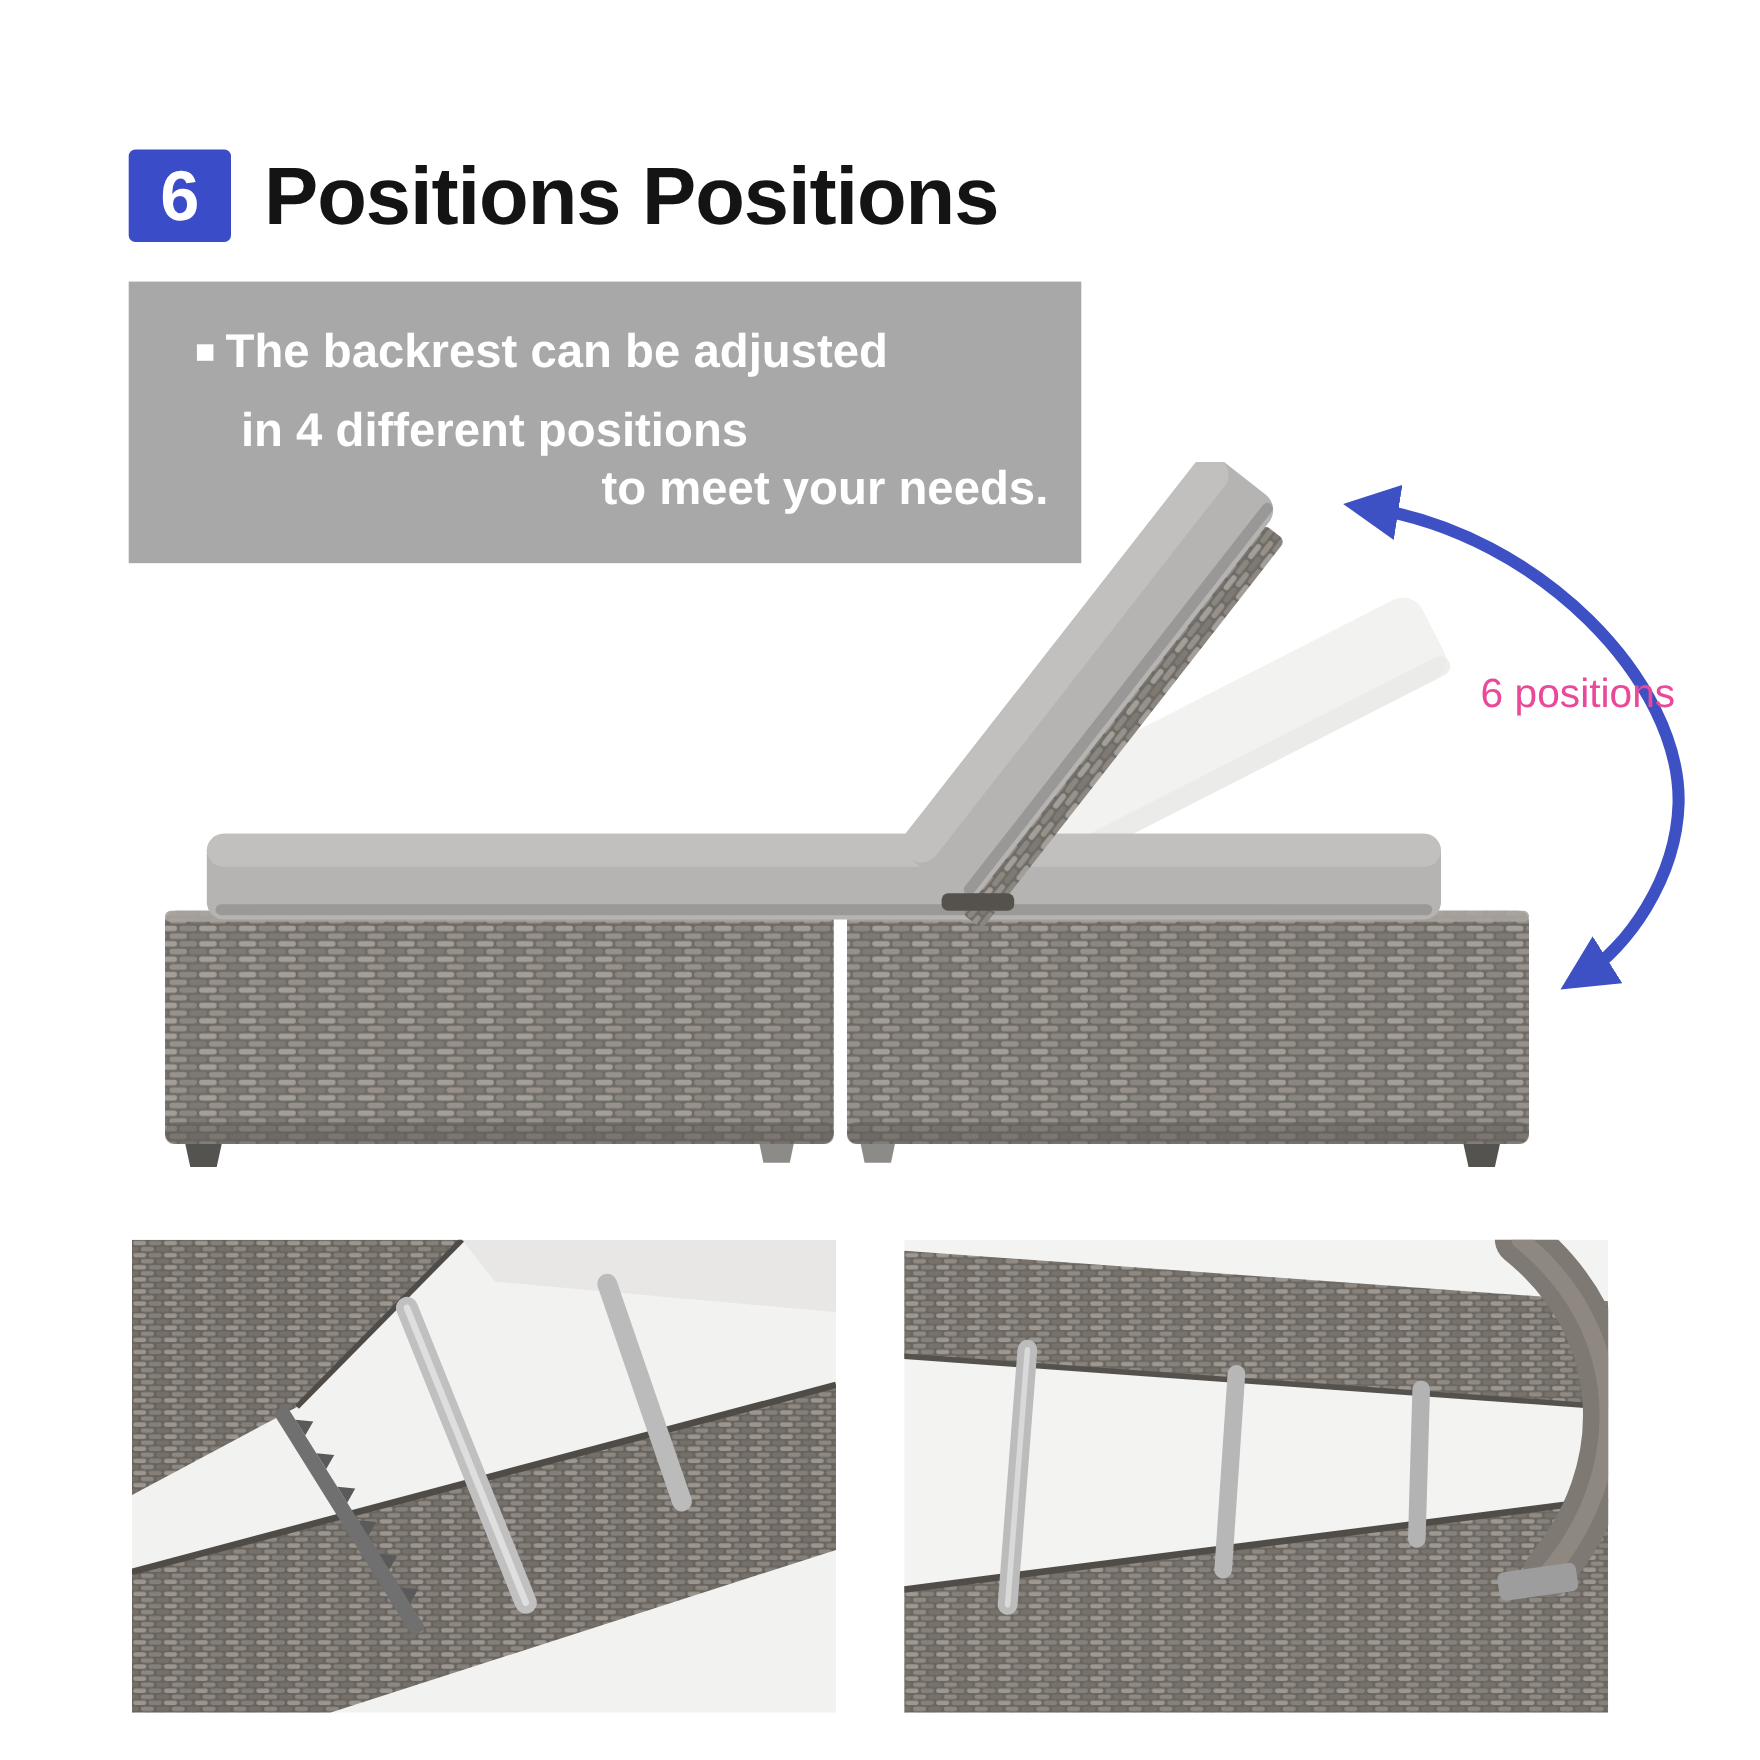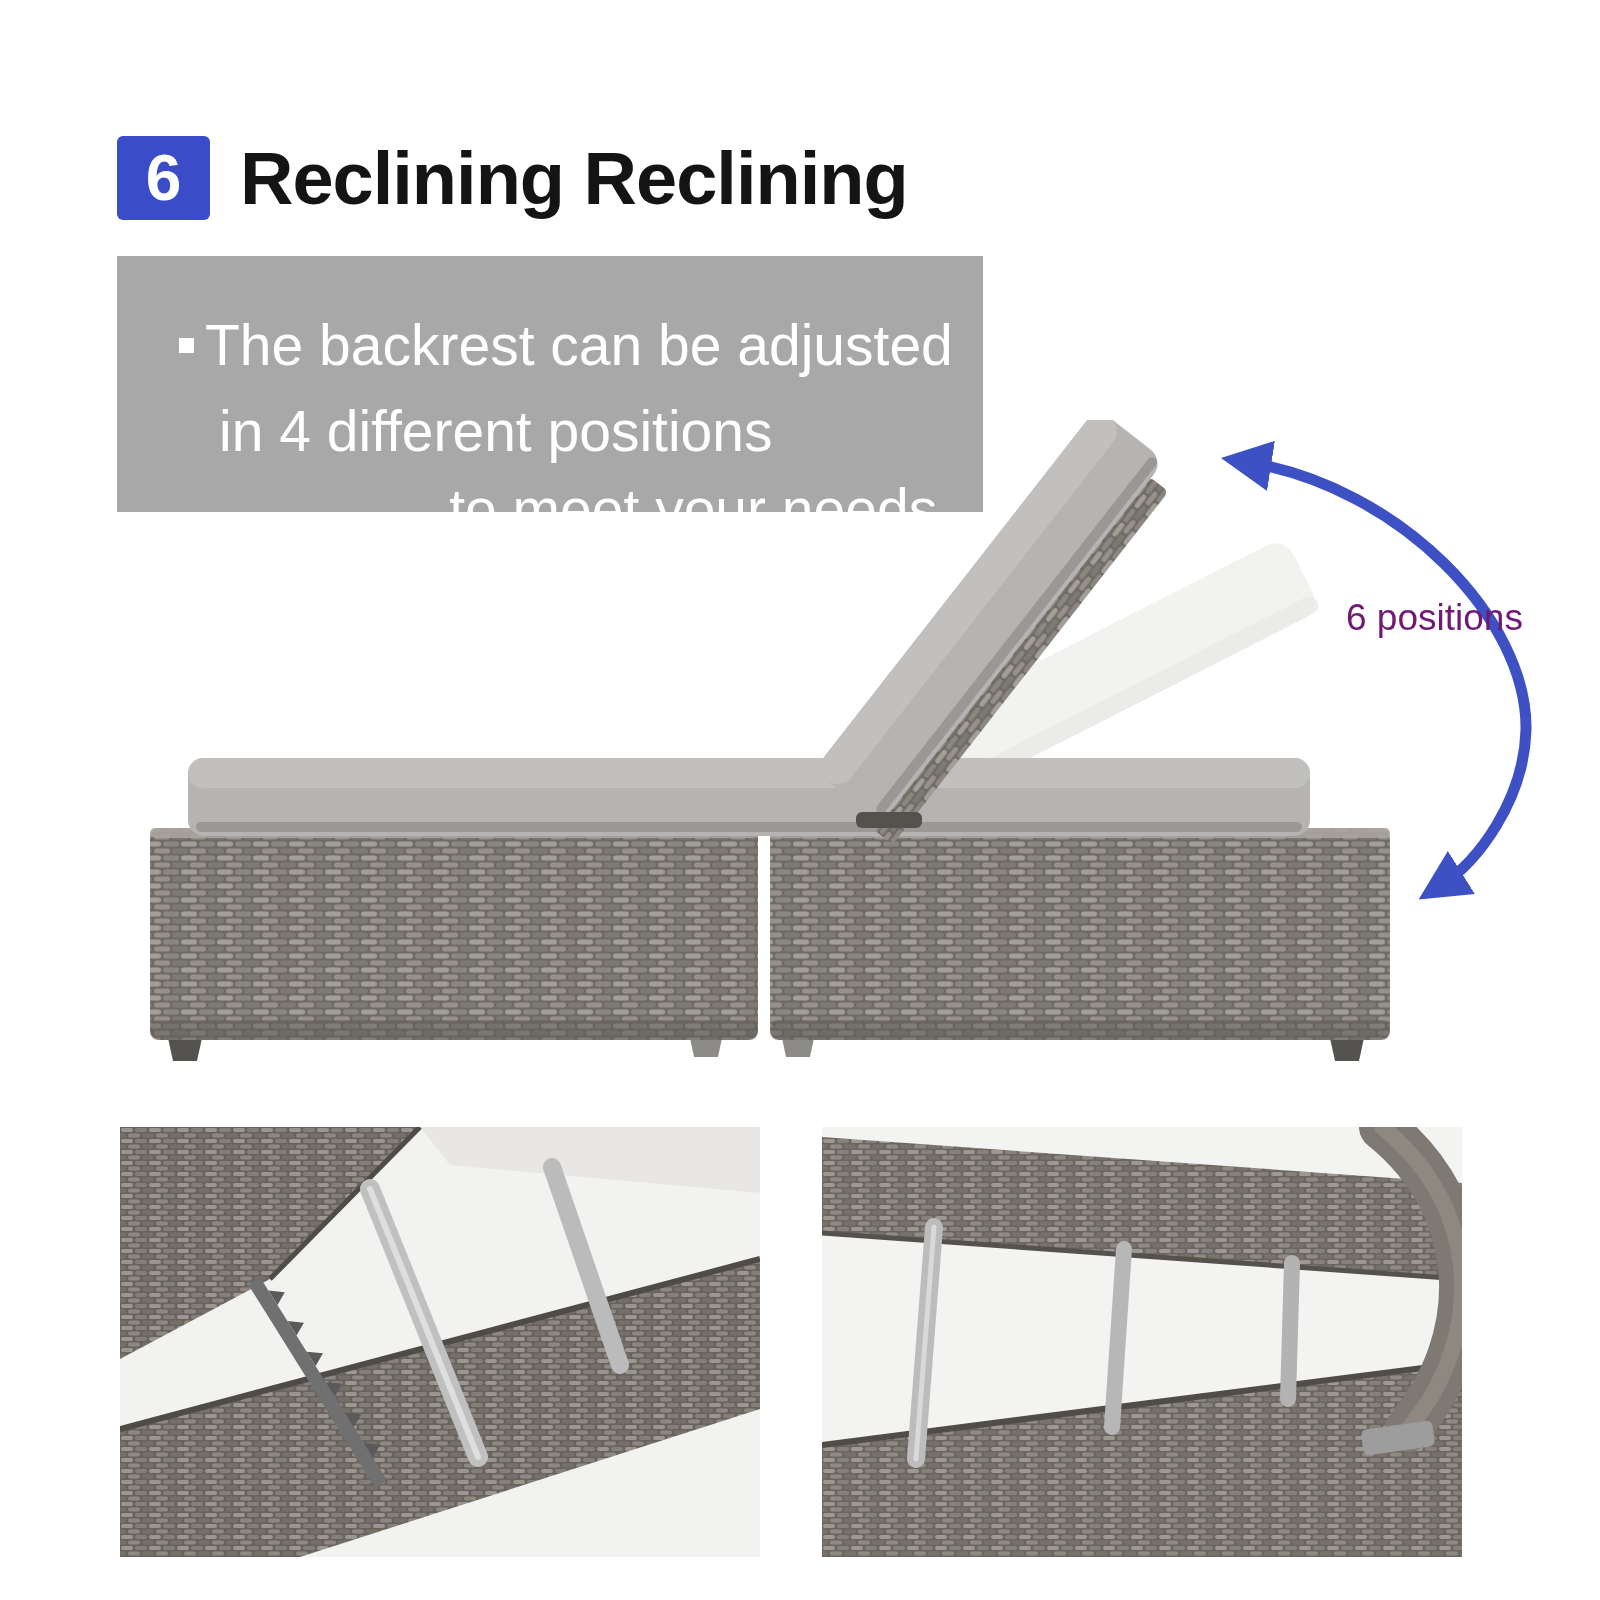--- a/index.html
+++ b/index.html
@@ -27,50 +27,50 @@
     font-size: 74px; font-weight: 800; color: #141414;
     letter-spacing: -1px; white-space: nowrap;
   }
 
   
   .feature-box {
     left: 117px; top: 256px; width: 866px; height: 256px;
     background: #a8a8a8; color: #ffffff;
     padding: 42px 30px 0 88px;
   }
-  .fb-line { font-size: 57px; font-weight: 400; line-height: 1.05; margin-top: 18px; }
+  .fb-line { font-size: 43px; font-weight: 700; line-height: 1.05; }
   .fb-row1 { display: flex; align-items: center; margin-left: -26px; margin-bottom: 26px; }
   .bullet {
     width: 15px; height: 15px; background: #ffffff;
     margin-right: 11px; flex: 0 0 auto;
   }
   .fb-row2 { margin-left: 14px; margin-bottom: 8px; }
   .fb-row3 { margin-left: 14px; text-align: right; }
 
   
   .main-figure { left: 0; top: 420px; width: 1600px; height: 680px; }
 
   .positions-label {
-    left: 1346px; top: 597px;
-    font-size: 37px; color: #701a75; white-space: nowrap; text-align: center;
+    left: 1346px; top: 610px;
+    font-size: 37px; color: #ec4899; white-space: nowrap; text-align: center;
   }
 
   
   .closeup { top: 1127px; width: 640px; height: 430px; }
   .closeup-left { left: 120px; }
   .closeup-right { left: 822px; }
   .closeup svg { display: block; }
 </style>
 </head>
 <body>
 
 <div class="abs badge">
   <span>6</span>
 </div>
-<div class="abs title">Reclining Reclining</div>
+<div class="abs title">Positions Positions</div>
 
 <div class="abs feature-box">
   <div class="fb-line fb-row1">
     <span class="bullet"></span>
     <span>The backrest can be adjusted</span>
   </div>
   <div class="fb-line fb-row2">in 4 different positions</div>
   <div class="fb-line fb-row3">to meet your needs.</div>
 </div>
 

